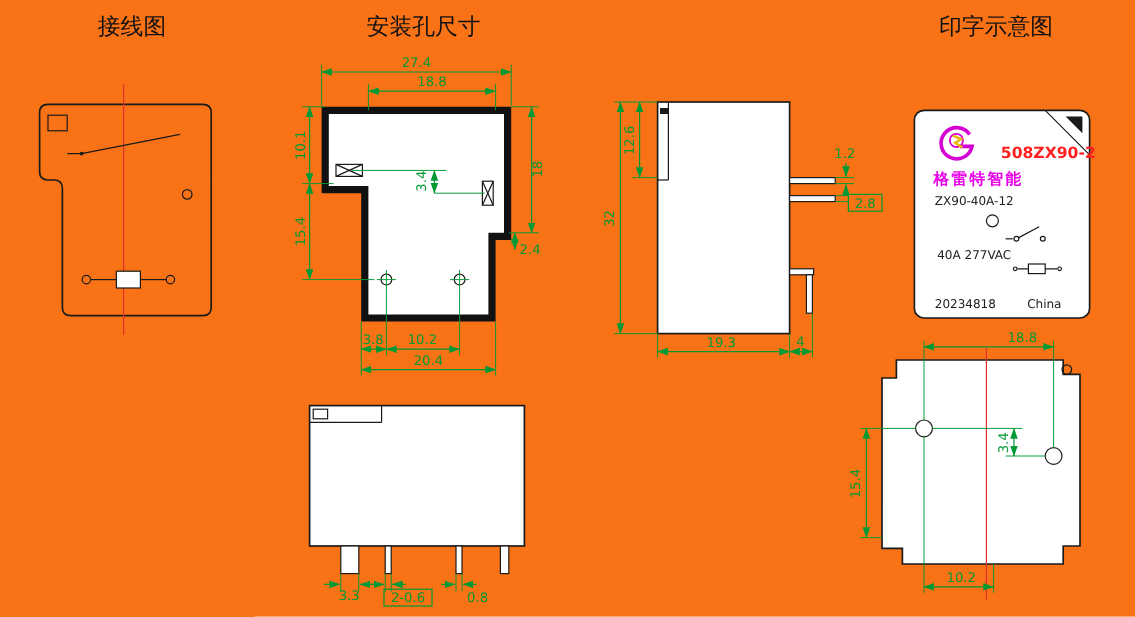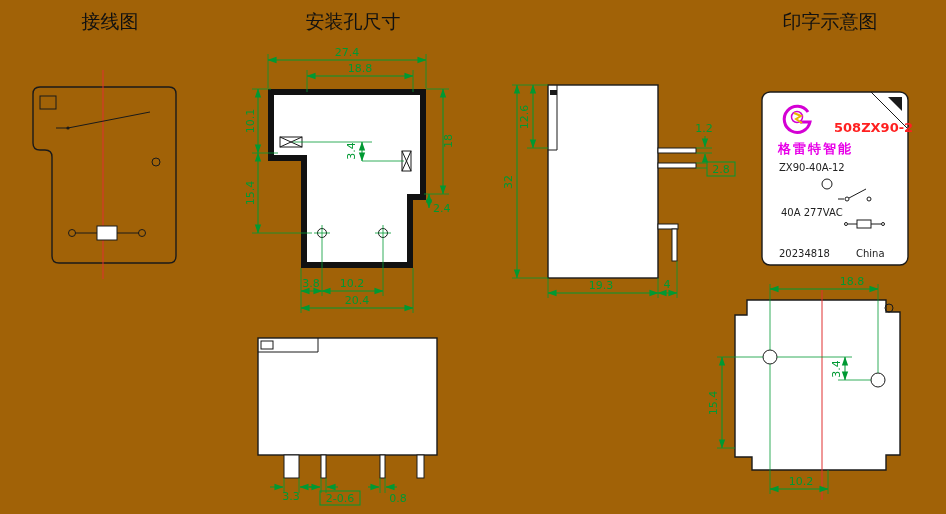--- a/index.html
+++ b/index.html
@@ -1,16 +1,16 @@
 <!DOCTYPE html>
 <html><head>
 <meta charset="utf-8">
 <style>
   html,body{margin:0;padding:0;background:#ffffff}
-  .sheet{position:relative;width:946px;height:514px;background:#a16207;overflow:hidden;
+  .sheet{position:relative;width:946px;height:514px;background:#f97316;overflow:hidden;
          font-family:"DejaVu Sans","Liberation Sans",sans-serif}
   svg{display:block}
   .title{font:19px "DejaVu Serif","Liberation Serif",serif;fill:#111}
   .dimt{font:11px "DejaVu Sans","Liberation Sans",sans-serif;fill:#009933}
   .ext{stroke:#009933;stroke-width:.8;fill:none}
   .dim{stroke:#009933;stroke-width:1;fill:none}
   .ol{stroke:#1a1a1a;stroke-width:1.4;fill:none}
   .olw{stroke:#1a1a1a;stroke-width:1.4;fill:#fff}
   .thin{stroke:#1a1a1a;stroke-width:1;fill:none}
   .thinw{stroke:#1a1a1a;stroke-width:1;fill:#fff}

